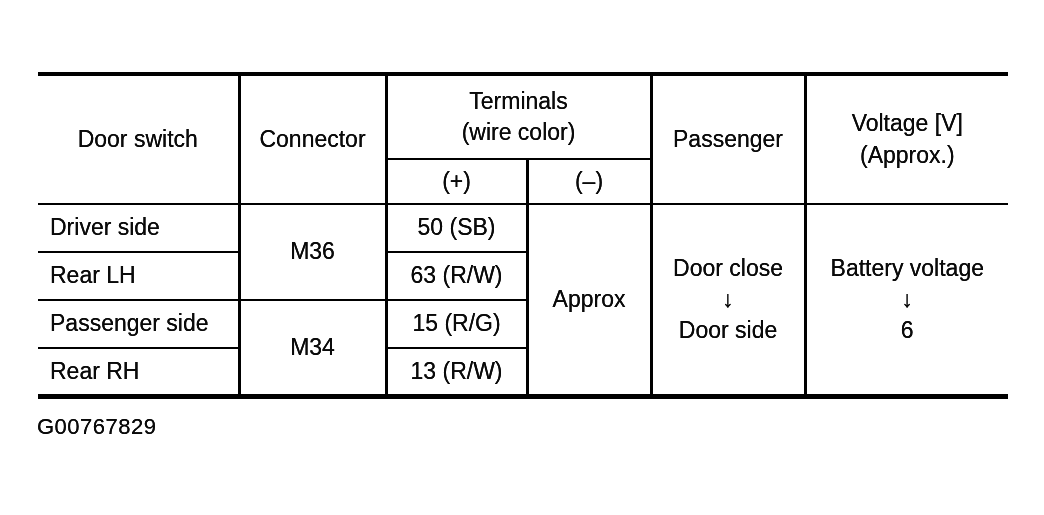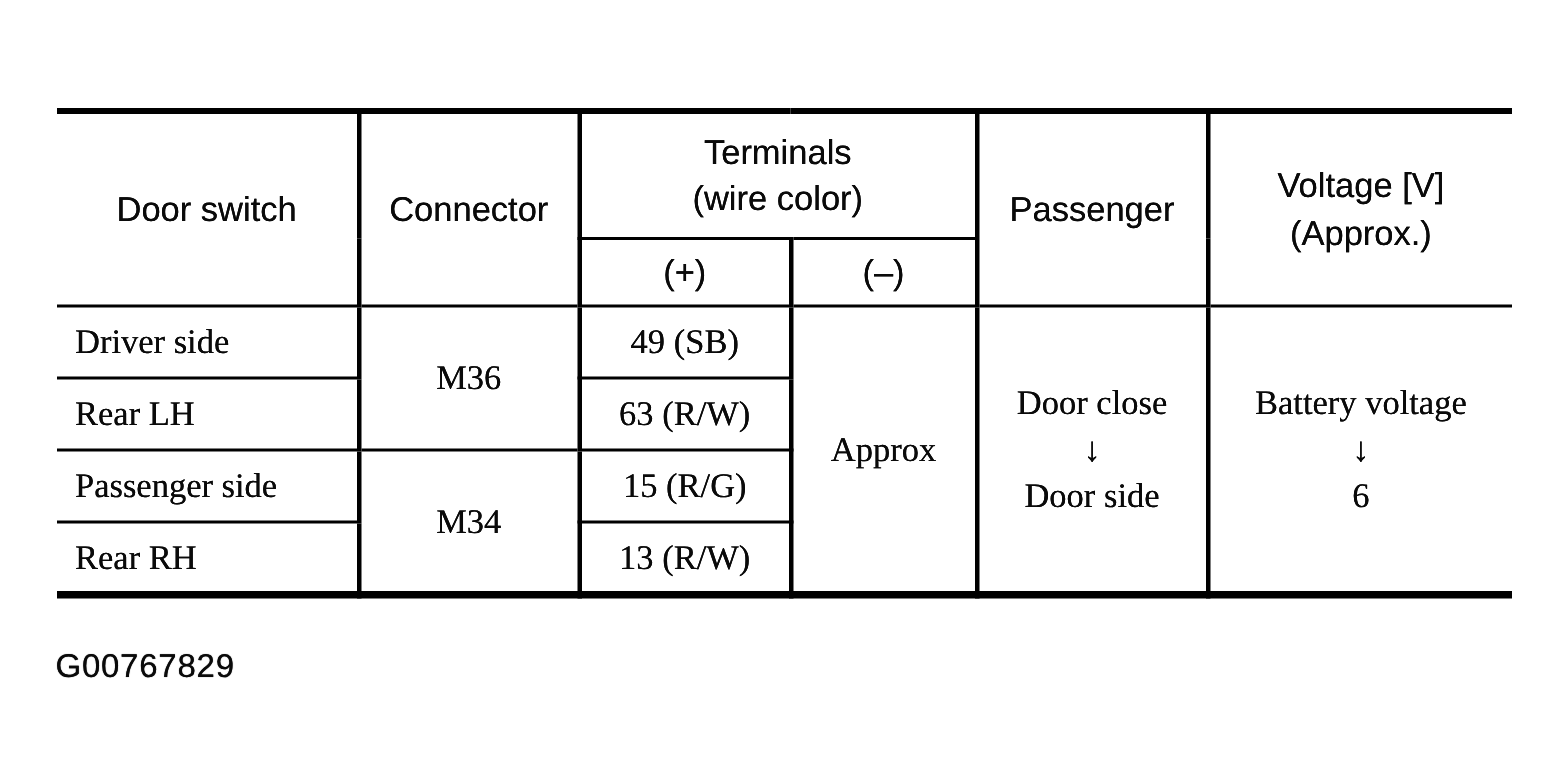--- a/index.html
+++ b/index.html
@@ -38,29 +38,29 @@
     text-align: center;
     vertical-align: middle;
     padding: 0;
     white-space: pre-line;
     overflow: hidden;
   }
   .spec-table .c-first { border-left: none; }
   .spec-table .c-last  { border-right: none; }
   .spec-table thead tr.hdr-main > * { height: 82px; }
   .spec-table thead tr.hdr-sub  > * { height: 43px; }
-  .spec-table tbody tr { height: 48px; font-family: Liberation Serif, serif; }
+  .spec-table tbody tr { height: 48px; }
   .spec-table td.left {
     text-align: left;
     padding-left: 12px;
   }
   .figure-id {
     position: absolute;
     left: 37px;
-    top: 431px;
+    top: 414px;
     font-size: 22px;
     letter-spacing: 0.5px;
     text-shadow: 0 0 0.5px #000;
   }
 </style>
 </head>
 <body>
 
 <div class="page">
 
@@ -85,21 +85,21 @@
       </tr>
       <tr class="hdr-sub">
         <th>(+)</th>
         <th>(–)</th>
       </tr>
     </thead>
     <tbody>
       <tr>
         <td class="c-first left">Driver side</td>
         <td rowspan="2">M36</td>
-        <td>49 (SB)</td>
+        <td>50 (SB)</td>
         <td rowspan="4">Approx</td>
         <td rowspan="4">Door close
 ↓
 Door side</td>
         <td rowspan="4" class="c-last">Battery voltage
 ↓
 6</td>
       </tr>
       <tr>
         <td class="c-first left">Rear LH</td>

